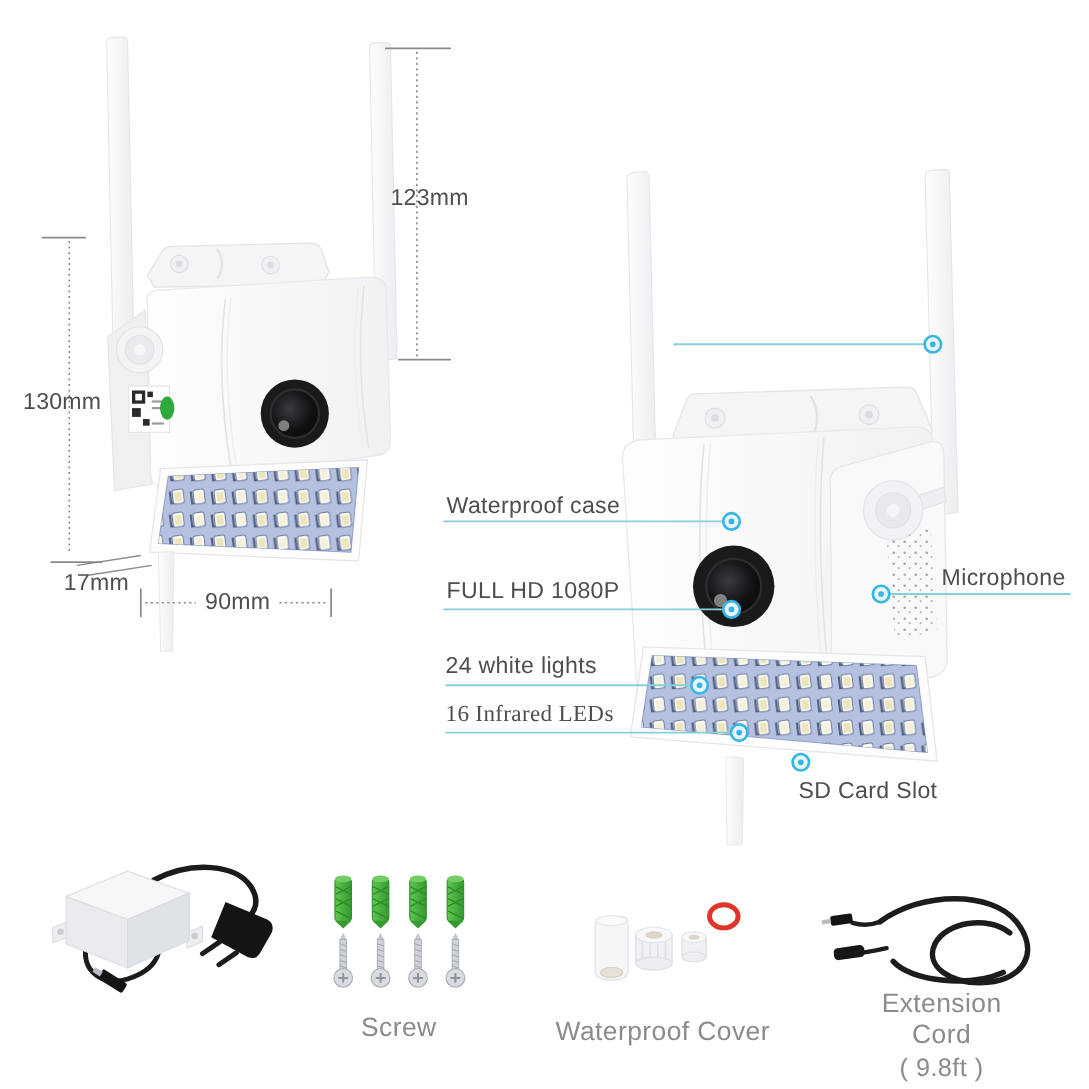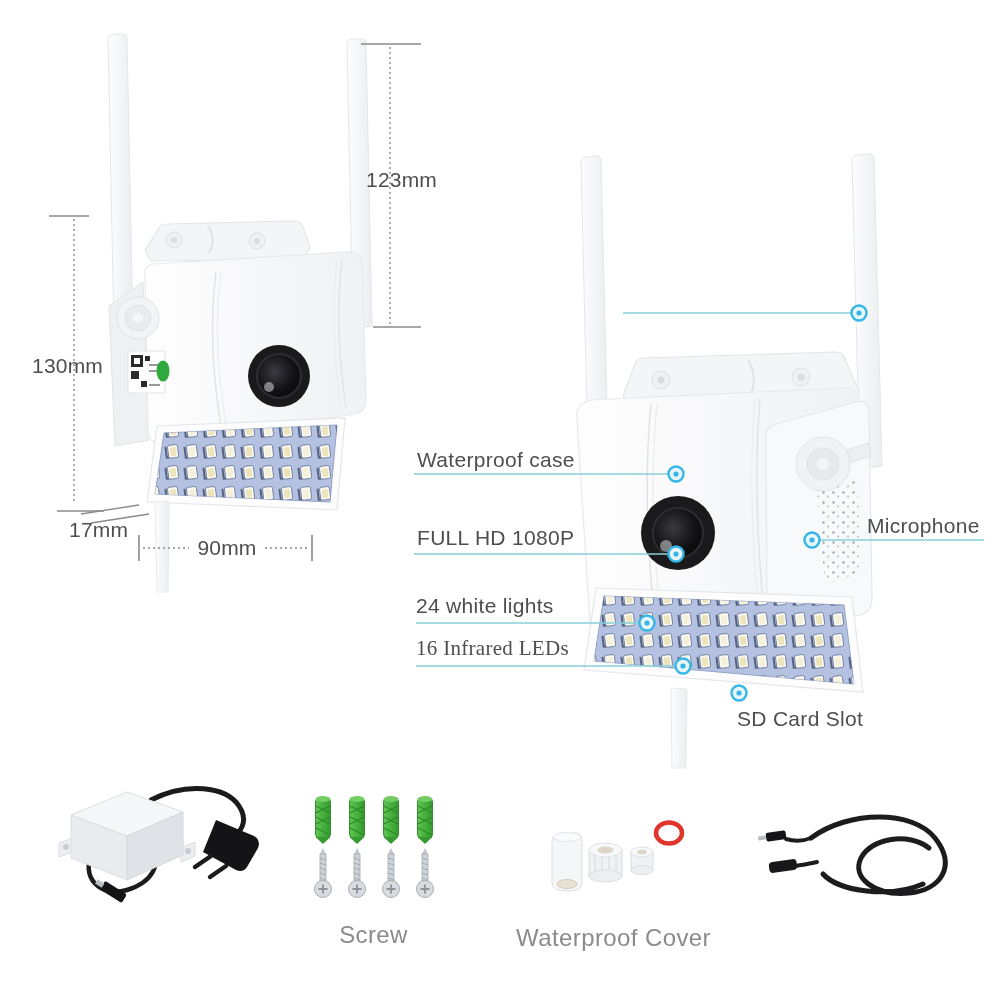--- a/index.html
+++ b/index.html
@@ -1,18 +1,18 @@
 <!DOCTYPE html>
 <html><head>
 <meta charset="utf-8">
 <style>
   * { margin:0; padding:0; box-sizing:border-box; }
   html,body { width:990px; height:990px; background:#ffffff; overflow:hidden; }
   body { position:relative; font-family:"Liberation Sans", sans-serif; }
-  #stage { position:absolute; left:11px; top:0; width:790px; height:990px;padding-left:48px; }
+  #stage { position:absolute; left:0; top:0; width:790px; height:990px;padding-left:48px; }
   svg#art { position:absolute; left:0; top:0; }
   .txt { position:absolute; white-space:nowrap; color:#4e4e4e; font-size:21px; letter-spacing:.3px; }
   .dim { position:absolute; white-space:nowrap; color:#4e4e4e; font-size:21px; letter-spacing:.2px; }
   .acc { position:absolute; text-align:center; color:#8b8b8b; font-size:24px; letter-spacing:.4px; }
   .acc .sub { display:block; font-size:23px; margin-top:2px; }
   .center90 { text-align:center; }
 </style>
 </head>
 <body>
 
@@ -319,14 +319,18 @@
 
 <div class="txt" style="left:406px; top:448px;">Waterproof case</div>
 <div class="txt" style="left:406px; top:526px;">FULL HD 1080P</div>
 <div class="txt" style="left:405px; top:594px;">24 white lights</div>
 <div class="txt" style="left:405px; top:636px;font-family:Liberation Serif, serif;">16 Infrared LEDs</div>
 <div class="txt" style="left:856px; top:514px;">Microphone</div>
 <div class="txt" style="left:726px; top:707px;">SD Card Slot</div>
 
 <div class="acc" style="left:495px; top:924px; width:215px;"><span>Waterproof Cover</span></div>
 <div class="acc" style="left:290px; top:921px; width:145px;"><span>Screw</span></div>
-
+<div class="acc" style="left:775px; top:899px; width:162px;">
+  <span>Extension Cord</span>
+  <span class="sub">( 9.8ft )</span>
 </div>
 
+</div>
+
 </body></html>

